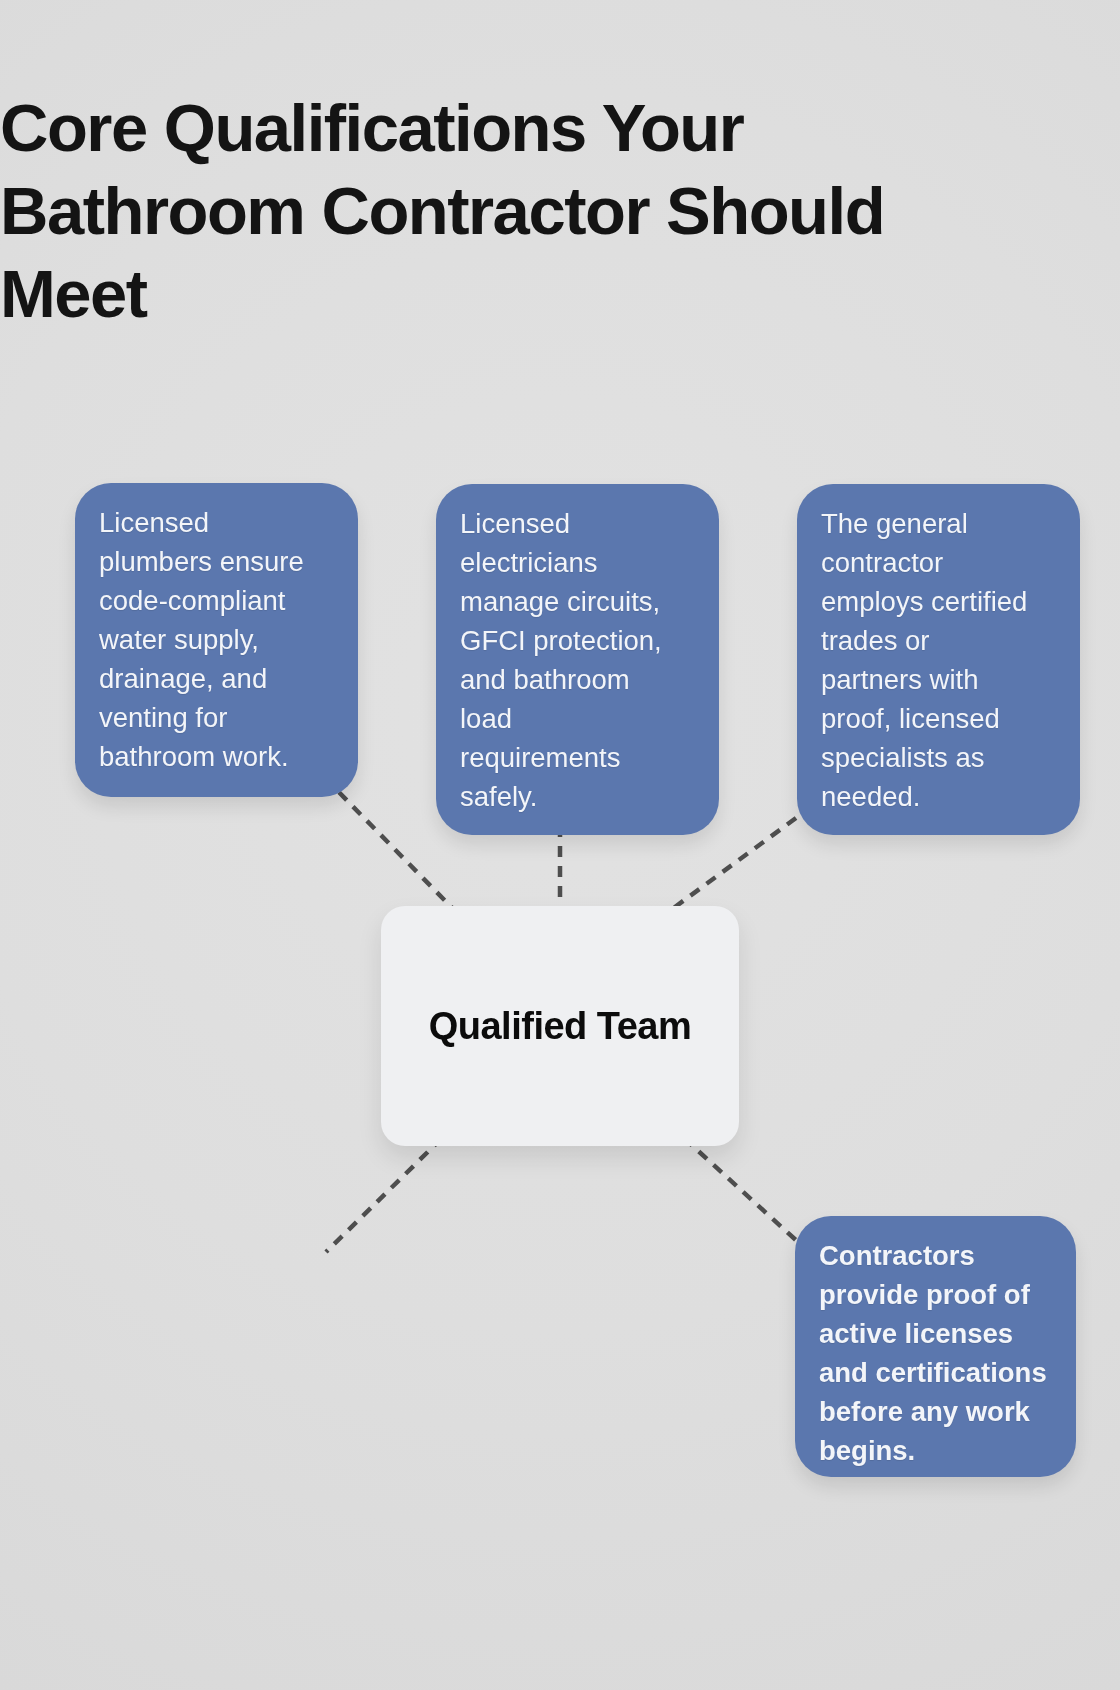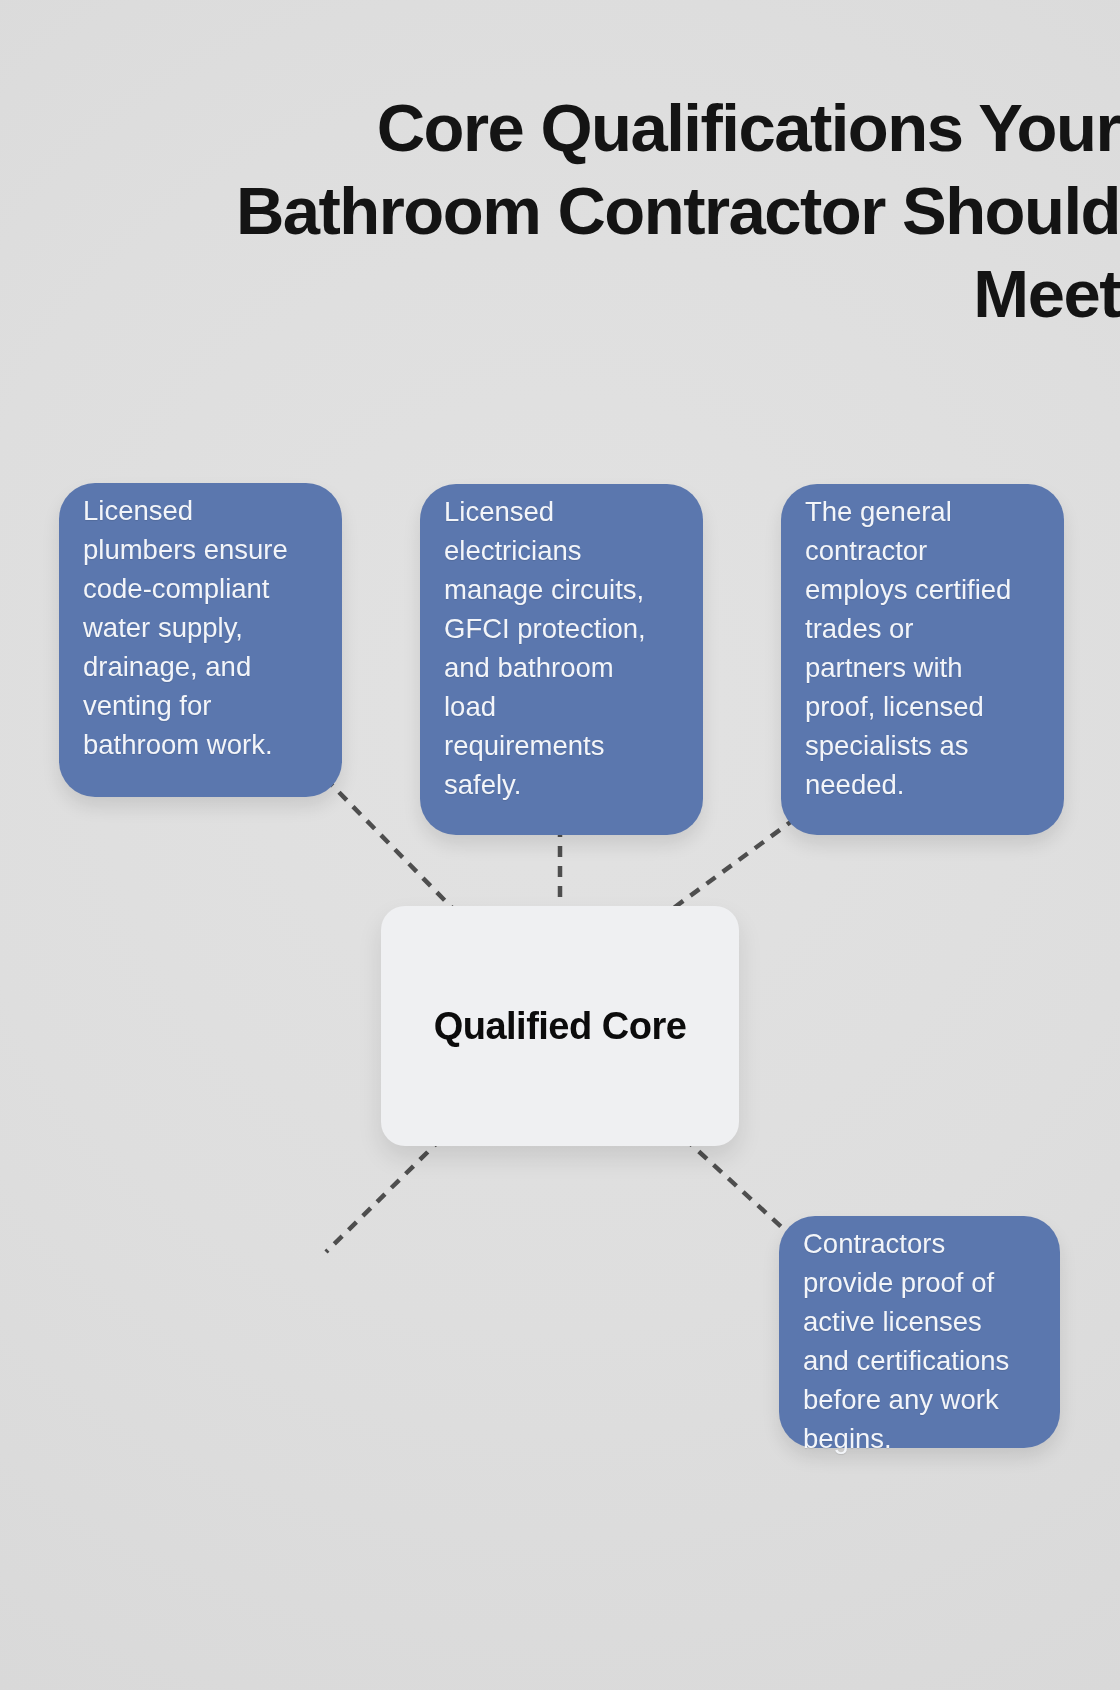--- a/index.html
+++ b/index.html
@@ -15,21 +15,21 @@
     overflow: hidden;
     background: radial-gradient(circle at 50% 42%, #e2e2e2 0%, #dedede 55%, #d9d9d9 100%);
     font-family: "Liberation Sans", sans-serif;
   }
   .title {
     position: absolute;
     left: 0;
     right: 0;
     top: 86px;
     margin: 0;
-    text-align: right;
+    text-align: left;
     font-size: 67px;
     line-height: 83px;
     font-weight: 700;
     letter-spacing: -1.5px;
     color: #141414;
     white-space: pre-line;
   }
   .connectors {
     position: absolute;
     left: 0;
@@ -44,32 +44,33 @@
     stroke-dasharray: 11 9;
     fill: none;
   }
   .card {
     position: absolute;
     z-index: 2;
     box-sizing: border-box;
     background: #5b77ae;
     color: #f3f5f9;
     border-radius: 36px;
-    padding: 8px 22px 20px 24px;
+    padding: 20px 22px 20px 24px;
     font-size: 27.5px;
     line-height: 39px;
     white-space: pre;
     text-shadow: 0 1px 1px rgba(0,0,0,0.10);
     box-shadow: 0 10px 18px rgba(0,0,0,0.10);
+    margin-left: 16px;
   }
   .card-1 { left: 59px;  top: 483px;  width: 283px; height: 314px; }
   .card-2 { left: 420px; top: 484px;  width: 283px; height: 351px; }
   .card-3 { left: 781px; top: 484px;  width: 283px; height: 351px; }
   .card-4 { left: 59px;  top: 1217px; width: 283px; height: 313px; }
-  .card-5 { left: 779px; top: 1216px; width: 281px; height: 232px; }
+  .card-5 { left: 779px; top: 1216px; width: 281px; height: 261px; font-weight: bold; }
   .center-node {
     position: absolute;
     z-index: 2;
     left: 381px;
     top: 906px;
     width: 358px;
     height: 240px;
     background: #eff0f2;
     border-radius: 24px;
     box-shadow: 0 12px 24px rgba(0,0,0,0.10);
@@ -129,16 +130,16 @@
 
 
   <div class="card card-5">Contractors
 provide proof of
 active licenses
 and certifications
 before any work
 begins.</div>
 
   <div class="center-node">
-    <span class="label">Qualified Core</span>
+    <span class="label">Qualified Team</span>
   </div>
 
 </div>
 
 </body></html>

